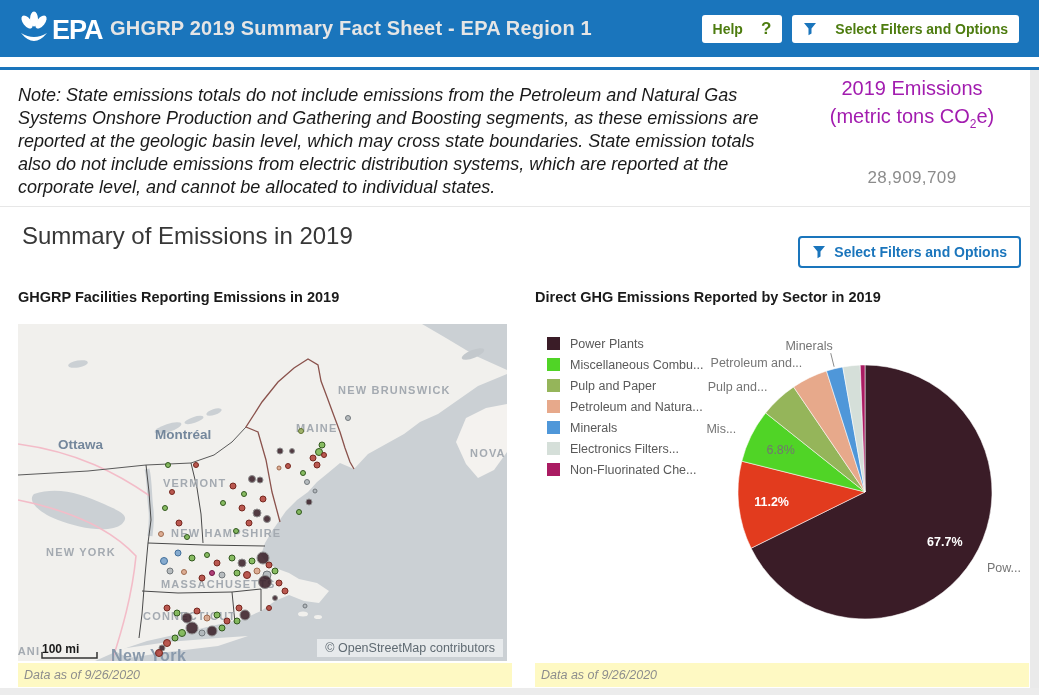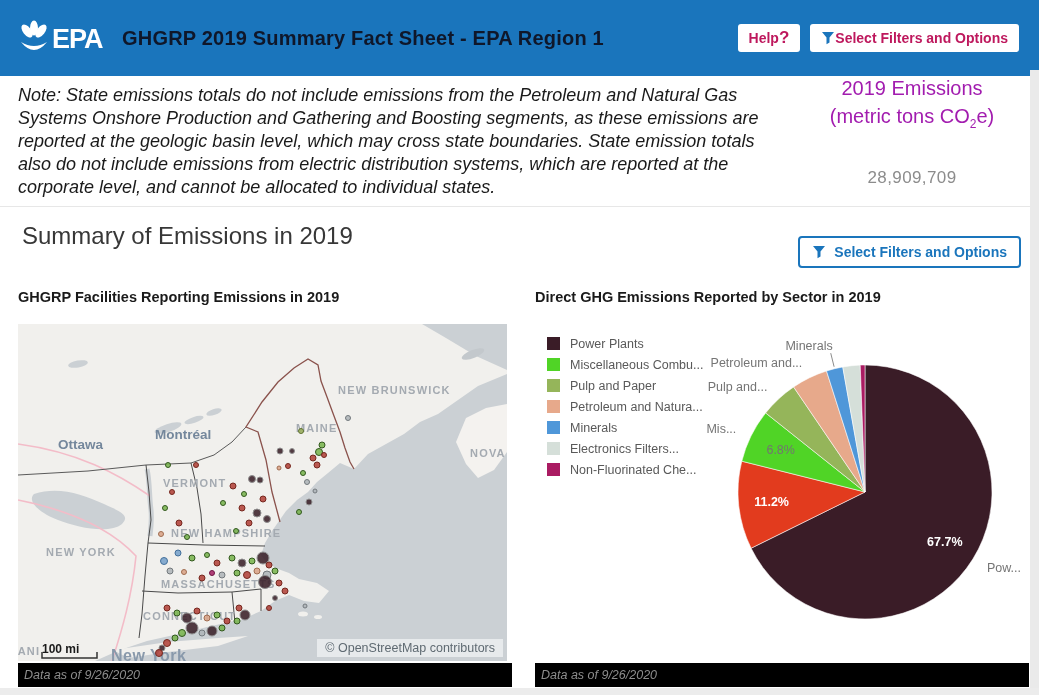--- a/index.html
+++ b/index.html
@@ -1,24 +1,24 @@
 <!DOCTYPE html>
 <html><head>
 <meta charset="utf-8">
 <style>
   html,body{margin:0;padding:0;background:#ffffff;}
   body{width:1039px;height:695px;font-family:"Liberation Sans",sans-serif;overflow:hidden;}
   .page{position:relative;width:1039px;height:695px;background:#fff;}
 
   
-  .appbar{position:absolute;top:0;left:0;width:1039px;height:76px;background:#1a75bc;display:flex;align-items:center;}
+  .appbar{position:absolute;top:0;left:0;width:1039px;height:57px;background:#1a75bc;display:flex;align-items:center;}
   .logo-wrap{margin-left:14px;display:flex;align-items:center;}
-  .app-title{color:#0f172a;font-size:20px;font-weight:bold;margin-left:16px;letter-spacing:0.2px;}
+  .app-title{color:#e5e5e5;font-size:20px;font-weight:bold;margin-left:4px;letter-spacing:0.2px;}
   .appbar-buttons{margin-left:auto;margin-right:20px;display:flex;gap:10px;align-items:center;}
-  .btn-white{background:#fff;color:#be185d;font-weight:bold;font-size:14px;padding:6px 11px;border-radius:3px;border:none;display:flex;align-items:center;gap:0;cursor:pointer;font-family:inherit;}
+  .btn-white{background:#fff;color:#4d7c0f;font-weight:bold;font-size:14px;padding:6px 11px;border-radius:3px;border:none;display:flex;align-items:center;gap:18px;cursor:pointer;font-family:inherit;}
   .help-q{font-size:17px;font-weight:900;line-height:14px;}
   .accent-line{position:absolute;top:67px;left:0;width:1039px;height:3px;background:#1a75bc;}
 
   
   .note{position:absolute;left:18px;top:84px;width:768px;font-style:italic;font-size:18px;line-height:23px;color:#1a1a1a;}
   .kpi{position:absolute;left:792px;top:74px;width:240px;text-align:center;}
   .kpi-title{font-size:20px;color:#a21caf;line-height:28px;}
   .kpi-title sub{font-size:12px;}
   .kpi-value{margin-top:30px;font-size:17px;color:#8c8c8c;letter-spacing:0.4px;}
   .divider{position:absolute;top:206px;left:0;width:1030px;height:1px;background:#e7e7e7;}
@@ -43,21 +43,21 @@
 
   .pie-outer{fill:#757575;font-size:12.5px;}
 
   
   .lbl-region{fill:#a4aab1;font-size:11px;font-weight:bold;letter-spacing:1.2px;}
   .lbl-city{fill:#74879c;font-size:13.5px;font-weight:bold;}
   .lbl-city-lg{fill:#8999ab;font-size:16px;font-weight:bold;letter-spacing:0.5px;}
   .map-scale-text{fill:#1a1a1a;font-size:12px;font-weight:bold;}
 
   
-  .data-strip{position:absolute;top:663px;height:24px;background:#000000;font-style:italic;font-size:12.5px;color:#8d8d8d;line-height:24px;padding-left:6px;box-sizing:border-box;}
+  .data-strip{position:absolute;top:663px;height:24px;background:#fef9c3;font-style:italic;font-size:12.5px;color:#8d8d8d;line-height:24px;padding-left:6px;box-sizing:border-box;}
   .strip-left{left:18px;width:494px;}
   .strip-right{left:535px;width:494px;}
   .bottom-band{position:absolute;top:688px;left:0;width:1039px;height:7px;background:#ececec;}
   .scroll-strip{position:absolute;left:1030px;top:70px;width:9px;height:618px;background:#eaeaea;}
 </style>
 </head>
 <body>
 
 <div class="page">
 

